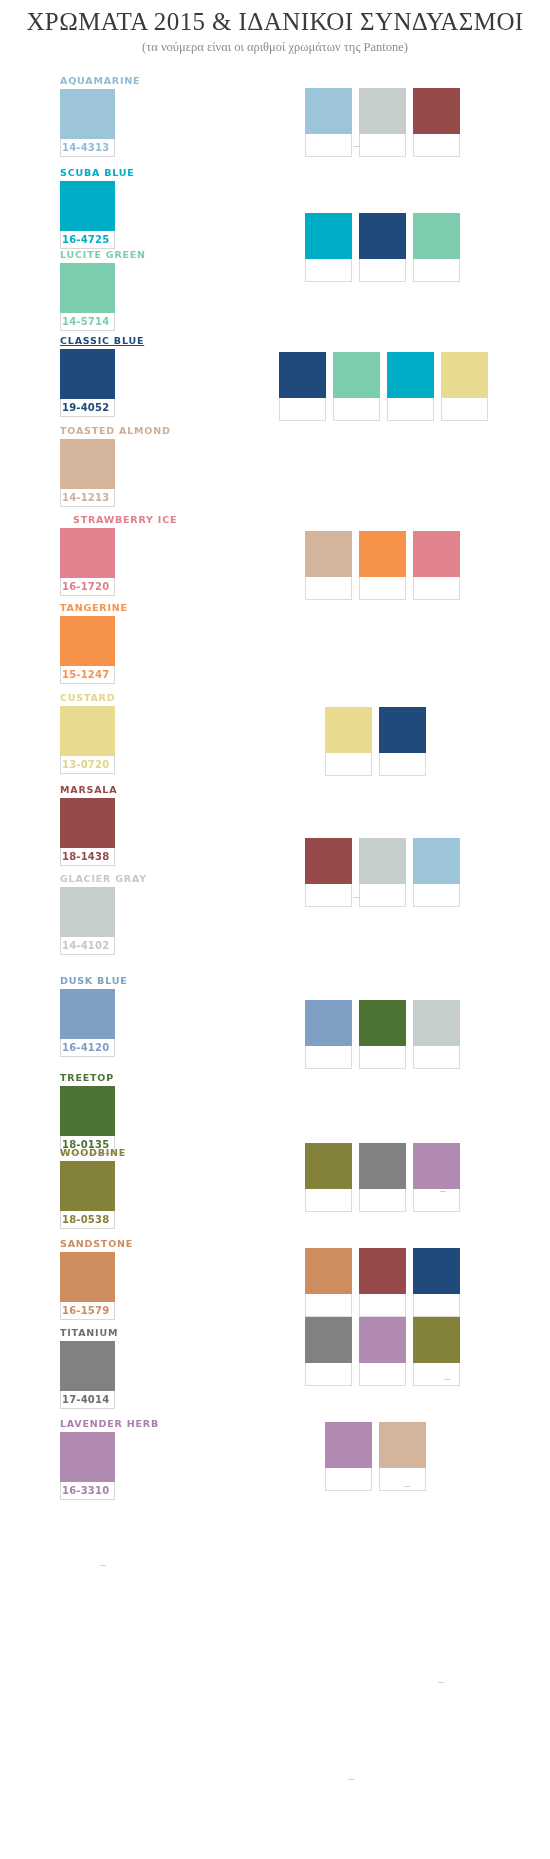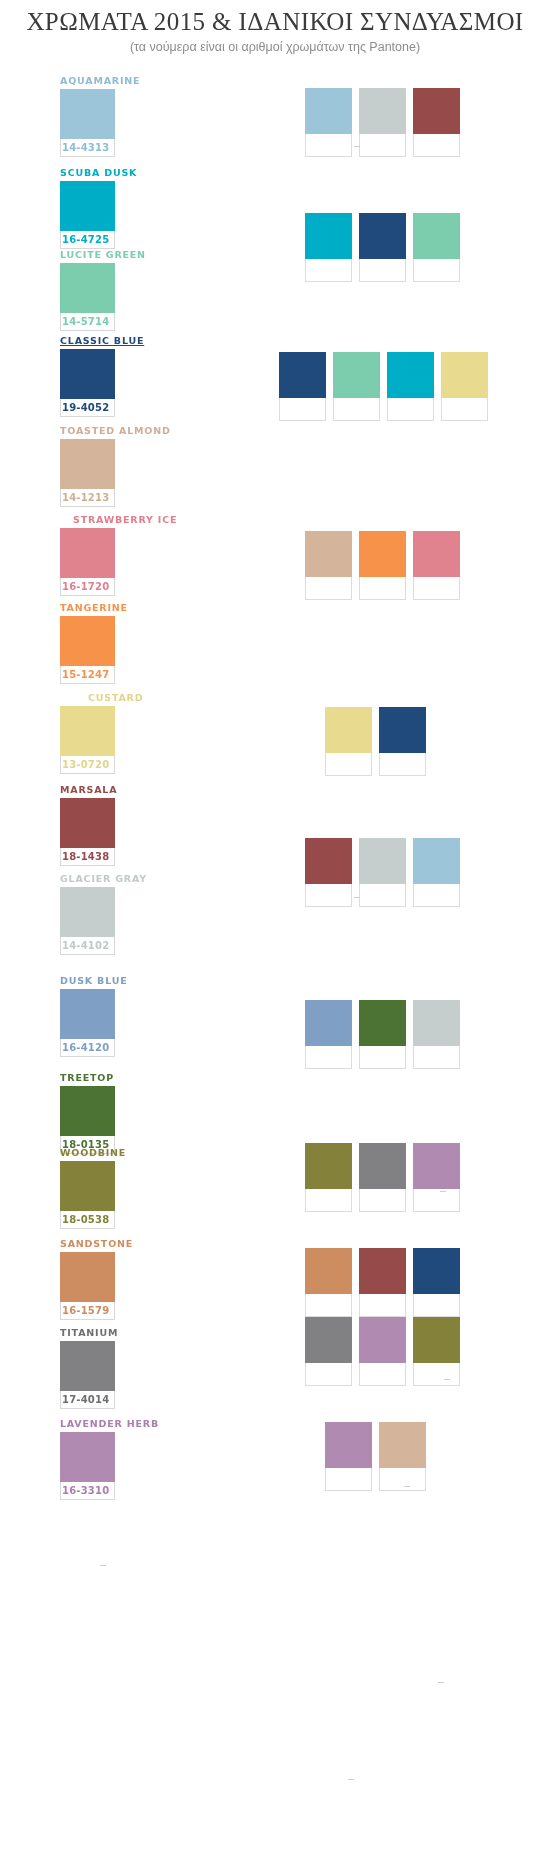--- a/index.html
+++ b/index.html
@@ -26,21 +26,21 @@
   }
   .header .title {
     font-family: "Liberation Serif", serif;
     font-size: 25px;
     letter-spacing: 0.4px;
     color: #3b3b3b;
     font-weight: 400;
     white-space: nowrap;
   }
   .header .subtitle {
-    font-family: Liberation Sans, sans-serif;
+    font-family: Liberation Serif, serif;
     font-size: 12.5px;
     color: #8d8d8d;
     margin-top: 4px;
     font-weight: 400;
   }
 
   
   .main-card {
     position: absolute;
     width: 110px;
@@ -116,21 +116,21 @@
 
   <div id="main-cards">
       <div class="main-card" style="left: 60px; top: 75px;">
         <div class="name" style="color: rgb(143, 188, 212);">AQUAMARINE</div>
         <div class="chip-wrap">
           <div class="chip" style="background: rgb(156, 197, 218);"></div>
           <div class="code" style="color: rgb(143, 188, 212);">14-4313</div>
         </div>
       </div>
       <div class="main-card" style="left: 60px; top: 167px;">
-        <div class="name" style="color: rgb(0, 173, 198);">SCUBA DUSK</div>
+        <div class="name" style="color: rgb(0, 173, 198);">SCUBA BLUE</div>
         <div class="chip-wrap">
           <div class="chip" style="background: rgb(0, 173, 198);"></div>
           <div class="code" style="color: rgb(0, 173, 198);">16-4725</div>
         </div>
       </div>
       <div class="main-card" style="left: 60px; top: 249px;">
         <div class="name" style="color: rgb(123, 205, 174);">LUCITE GREEN</div>
         <div class="chip-wrap">
           <div class="chip" style="background: rgb(123, 205, 174);"></div>
           <div class="code" style="color: rgb(123, 205, 174);">14-5714</div>
@@ -158,21 +158,21 @@
         </div>
       </div>
       <div class="main-card" style="left: 60px; top: 602px;">
         <div class="name" style="color: rgb(247, 146, 75);">TANGERINE</div>
         <div class="chip-wrap">
           <div class="chip" style="background: rgb(247, 146, 75);"></div>
           <div class="code" style="color: rgb(247, 146, 75);">15-1247</div>
         </div>
       </div>
       <div class="main-card" style="left: 60px; top: 692px;">
-        <div class="name" style="color: rgb(227, 212, 136); margin-left: 28px;">CUSTARD</div>
+        <div class="name" style="color: rgb(227, 212, 136);">CUSTARD</div>
         <div class="chip-wrap">
           <div class="chip" style="background: rgb(232, 218, 143);"></div>
           <div class="code" style="color: rgb(227, 212, 136);">13-0720</div>
         </div>
       </div>
       <div class="main-card" style="left: 60px; top: 784px;">
         <div class="name" style="color: rgb(150, 74, 74);">MARSALA</div>
         <div class="chip-wrap">
           <div class="chip" style="background: rgb(150, 74, 74);"></div>
           <div class="code" style="color: rgb(150, 74, 74);">18-1438</div>

